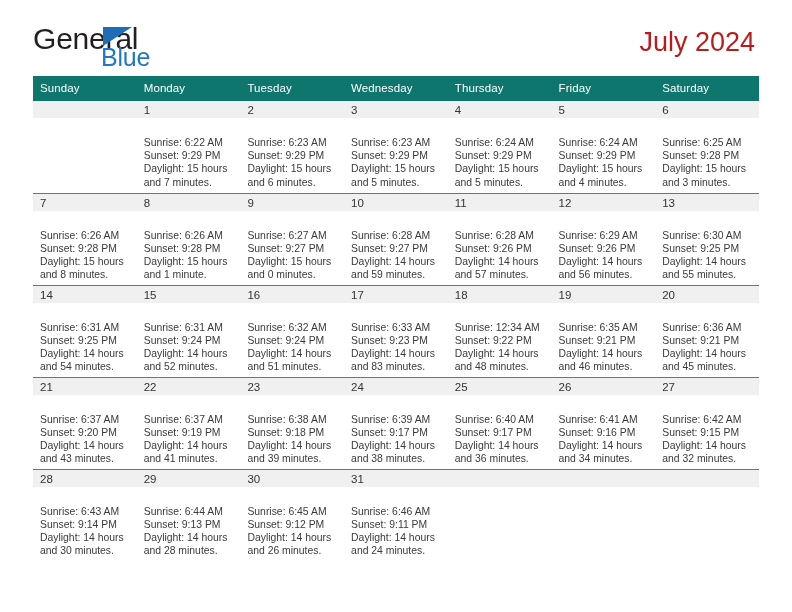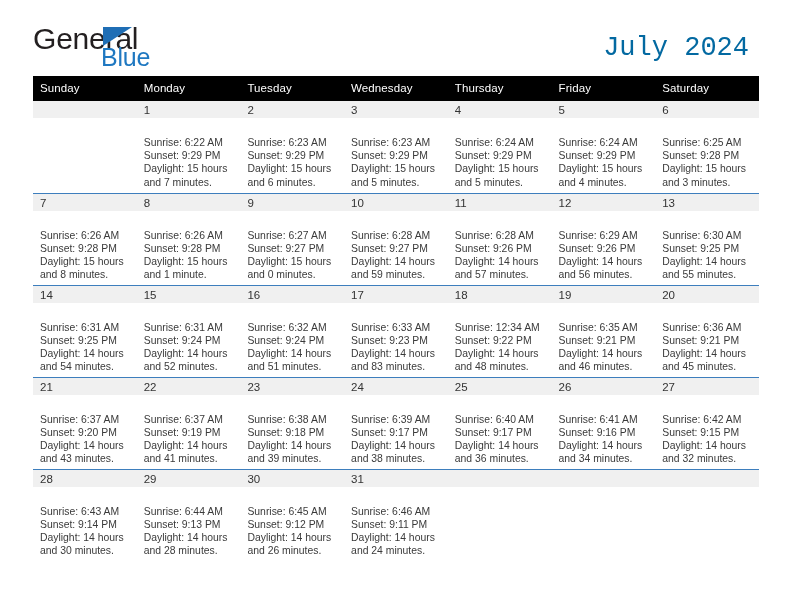--- a/index.html
+++ b/index.html
@@ -64,44 +64,43 @@
     letter-spacing: -0.2px;
     color: #1f78c1;
     font-family: "Liberation Sans", sans-serif;
   }
   .title-block {
     text-align: right;
     padding-top: 2px;
   }
   .cal-title {
     font-size: 27px;
-    color: #0369a1;
+    color: #b91c1c;
     line-height: 1.08;
     font-weight: normal;
-    margin: 10px;
-    font-family: Liberation Mono, monospace;
+    margin: 4px;
   }
   .cal-subtitle {
     font-size: 14.5px;
     color: #1a1a1a;
     margin-top: 9px;
     line-height: 1.1;
   }
 
   
   .calendar {
     width: 726px;
     border-collapse: collapse;
     table-layout: fixed;
     margin-top: 4px;
   }
   .calendar col { width: 103.714px; }
 
   thead th {
-    background: #000000;
+    background: #0f766e;
     color: #ffffff;
     font-size: 11.5px;
     font-weight: normal;
     text-align: left;
     padding: 5px 0 6px 7px;
     height: 14px;
     letter-spacing: 0.1px;
   }
 
   tbody tr.week {

